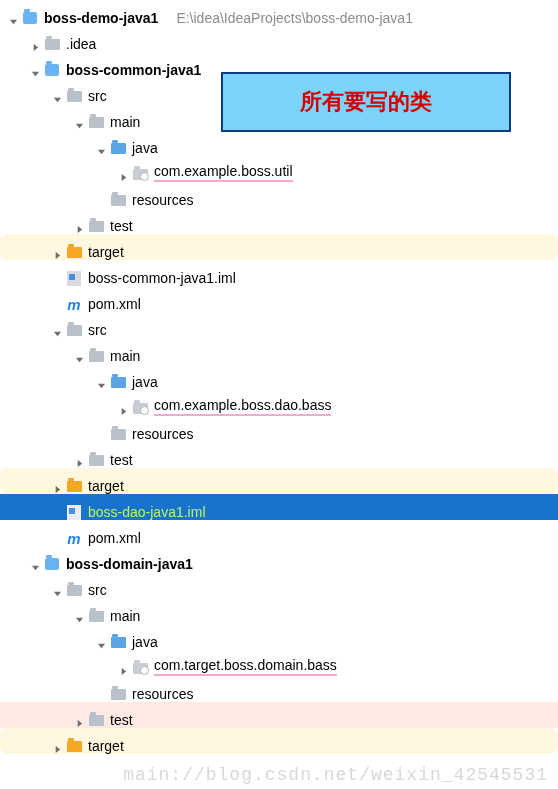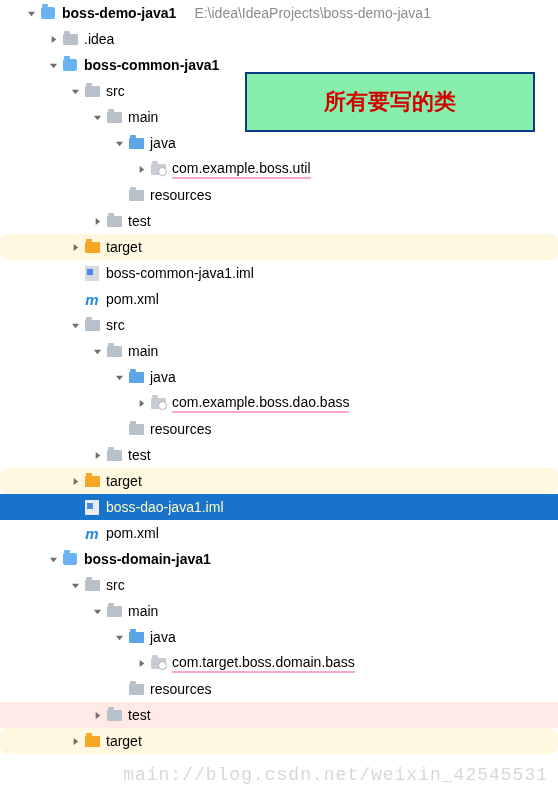--- a/index.html
+++ b/index.html
@@ -2,26 +2,26 @@
 <html><head>
   <meta charset="utf-8">
   <style>
     * { margin:0; padding:0; box-sizing:border-box; }
     body {
       font-family: -apple-system,BlinkMacSystemFont,"Segoe UI",Arial,sans-serif;
       font-size:14px; color:#000; background:#fff; width:558px; height:789px;
       position:relative; overflow:hidden;
     }
     .row {
-      display:flex; align-items:center; height:26px; white-space:nowrap;
-      padding-left:20px; cursor:pointer;
+      display:flex; align-items:flex-end; height:26px; white-space:nowrap;
+      padding-left:2px; cursor:pointer;
     }
     .row.hl-orange { background:#fff7e0;border-radius:8px; }
     .row.hl-red    { background:#ffe9e4; }
-    .row.sel       { background:#1773cc; color:#fef9c3; }
+    .row.sel       { background:#1773cc; color:#bef264; }
     .indent { flex:0 0 auto; height:1px; }
     .arrow {
       width:14px; display:inline-flex; justify-content:center; align-items:center;
       color:#6e6e6e; font-size:11px; margin-right:2px;
     }
     .row.sel .arrow { color:#fff; }
     .icon { width:16px; height:16px; margin-right:6px; display:inline-flex;
             align-items:center; justify-content:center; flex:0 0 16px; }
     .bold { font-weight:700; }
     .path-suffix { color:#8c8c8c; margin-left:18px; font-weight:400; }
@@ -35,22 +35,22 @@
     .i-folder-pkg::after { content:""; position:absolute; right:-1px; bottom:-1px; width:7px; height:7px; background:#fff; border-radius:50%; border:1px solid #aeb4bc; }
     .fld { width:15px; height:11px; border-radius:1px; position:relative; }
     .fld::before { content:""; position:absolute; top:-3px; left:1px; width:6px; height:3px; background:inherit; border-radius:1px; }
     .i-iml { width:14px; height:15px; background:#d7dbe0; position:relative; }
     .i-iml::after { content:""; position:absolute; left:2px; top:3px; width:6px; height:6px; background:#4a8be8; }
     .row.sel .i-iml { background:#e9edf2; }
     .i-m { color:#2486e6; font-weight:700; font-style:italic; font-size:15px;
            width:16px; text-align:center; }
     .underline-red { border-bottom:2px solid #f9a8d4; padding-bottom:1px; display:inline-block; }
     .callout {
-      position:absolute; top:72px; left:245px; width:290px; height:60px;
-      background:#86efac; border:2px solid #0a3b85;
+      position:absolute; top:72px; left:221px; width:290px; height:60px;
+      background:#7dd3fc; border:2px solid #0a3b85;
       display:flex; align-items:center; justify-content:center;
       color:#d40000; font-weight:700; font-size:22px;
       font-family:"Microsoft YaHei","PingFang SC",sans-serif;
     }
     .watermark {
       position:absolute; bottom:4px; right:10px; color:#d8d8d8;
       font-family:"Courier New",monospace; font-size:18px; letter-spacing:1px;
       pointer-events:none;
     }
   </style>

